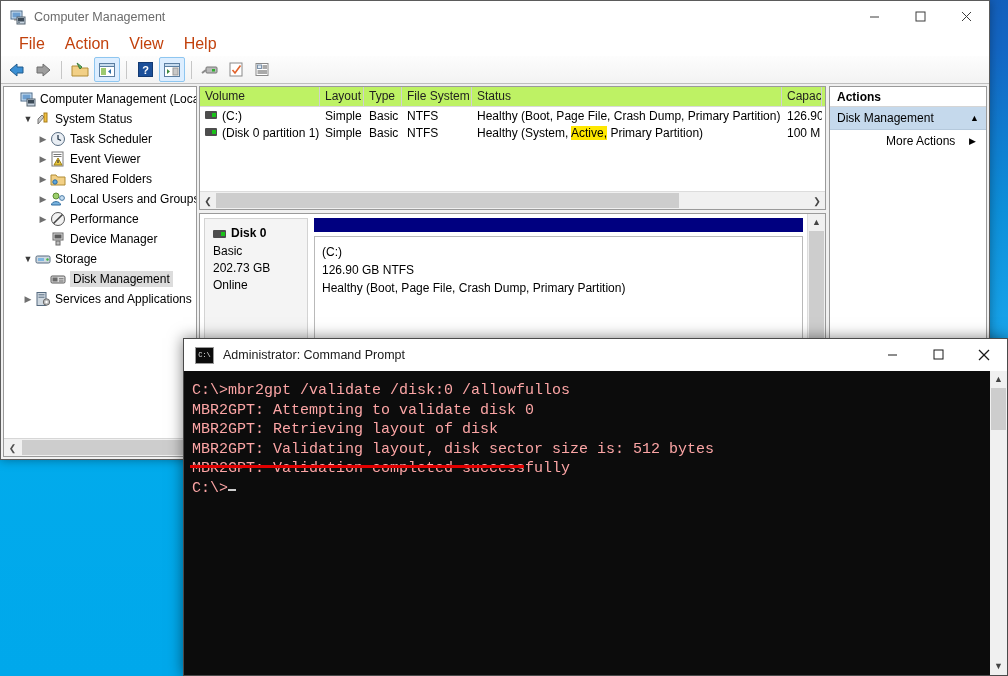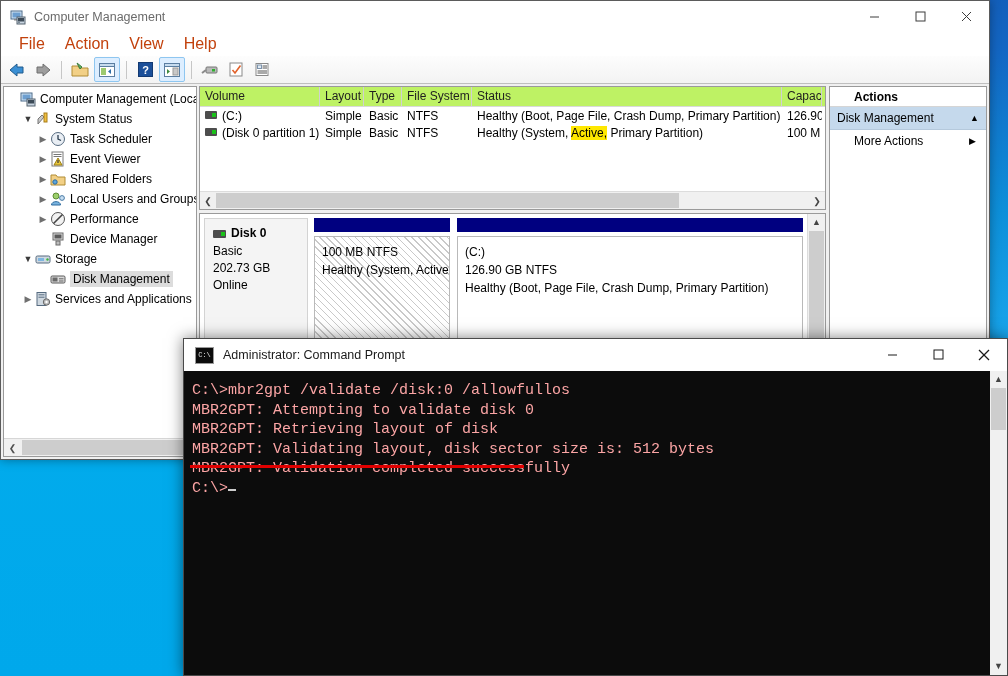--- a/index.html
+++ b/index.html
@@ -128,26 +128,26 @@
   }
   .part.sys { width: 136px; flex: none; }
   .part.cdrive { flex: 1; min-width: 0; }
 
   .vscroll { width: 17px; flex: none; background: #f0f0f0; border-left: 1px solid #dcdcdc; display:flex; flex-direction:column; align-items:center;}
   .vscroll .arr { height: 17px; line-height: 17px; font-size: 9px; color: #444; }
   .vscroll .thumb { width: 15px; flex: 1; background: #cdcdcd; }
 
   
   .actions-pane { width: 158px; flex: none; margin-left: 3px; background:#fff; border:1px solid #9a9a9a; box-sizing:border-box; }
-  .act-title { height: 20px; padding: 3px 0 0 24px; box-sizing: border-box; font-weight: bold; font-size: 12px; border-bottom:1px solid #d5d5d5;}
+  .act-title { height: 20px; padding: 3px 0 0 7px; box-sizing: border-box; font-weight: bold; font-size: 12px; border-bottom:1px solid #d5d5d5;}
   .act-grp {
     height: 22px; background: #c5d9ec; display:flex; align-items:center;
     padding: 0 7px; font-size: 12px; justify-content: space-between; border-bottom:1px solid #b5c9dc;
   }
-  .act-item { height: 22px; display:flex; align-items:center; padding-left: 24px; font-size:12px; justify-content: space-between; padding-right:10px;}
+  .act-item { height: 22px; display:flex; align-items:center; padding-left: 24px; font-size:12px; justify-content: space-between; padding-right:10px;margin-left:32px;}
 
   
   #cmd {
     position: absolute; left: 183px; top: 338px; width: 825px; height: 338px;
     background: #0c0c0c; border: 1px solid #4a4a4a; box-sizing: border-box;
     box-shadow: 0 0 14px rgba(0,0,0,.5);
   }
   .cmd-title { height: 32px; background:#fff; display:flex; align-items:center; position:relative; }
   .cmd-ico {
     margin-left: 11px; margin-right: 9px; width: 17px; height: 15px; flex:none;
@@ -435,28 +435,20 @@
           <div class="disk-hdr">
             <div class="dtitle">
               <span class="dico"></span>
               <span>Disk 0</span>
             </div>
             <div>Basic</div>
             <div>202.73 GB</div>
             <div>Online</div>
           </div>
           <div class="parts">
-            <div class="part sys">
-              <div class="bar" style="background: rgb(0, 0, 128);"></div>
-              <div class="body hatch">
-                <div></div>
-                <div>100 MB NTFS</div>
-                <div>Healthy (System, Active</div>
-              </div>
-            </div>
             <div class="part cdrive">
               <div class="bar" style="background: rgb(0, 0, 128);"></div>
               <div class="body">
                 <div>(C:)</div>
                 <div>126.90 GB NTFS</div>
                 <div>Healthy (Boot, Page File, Crash Dump, Primary Partition)</div>
               </div>
             </div>
           </div>
         </div>

